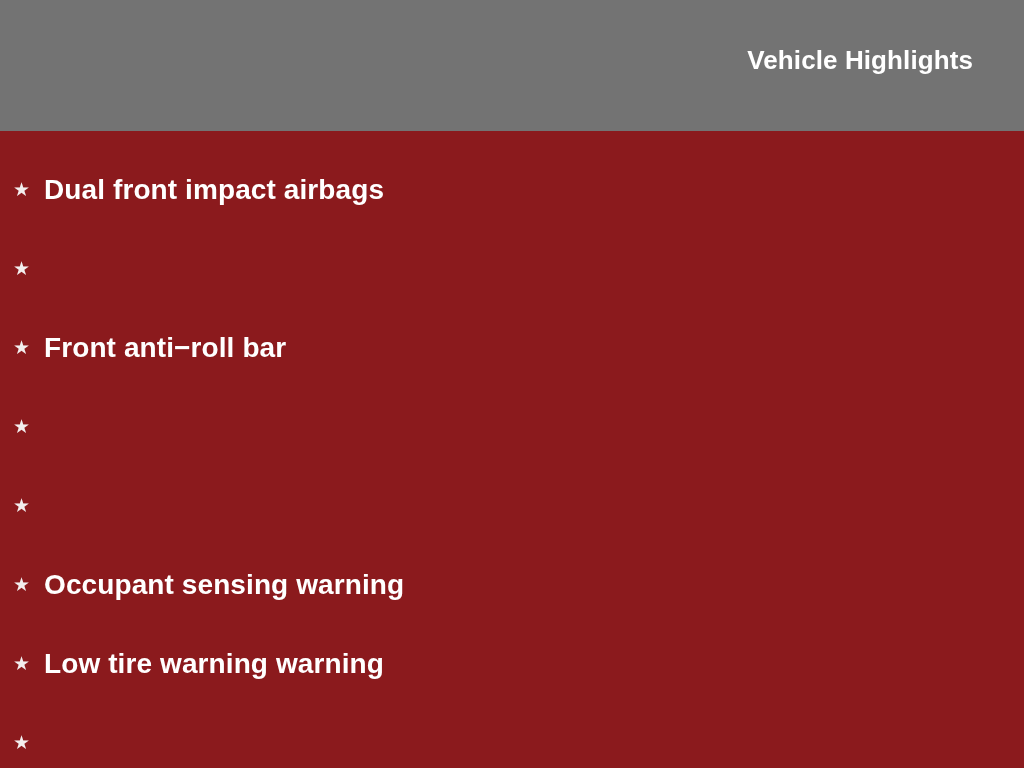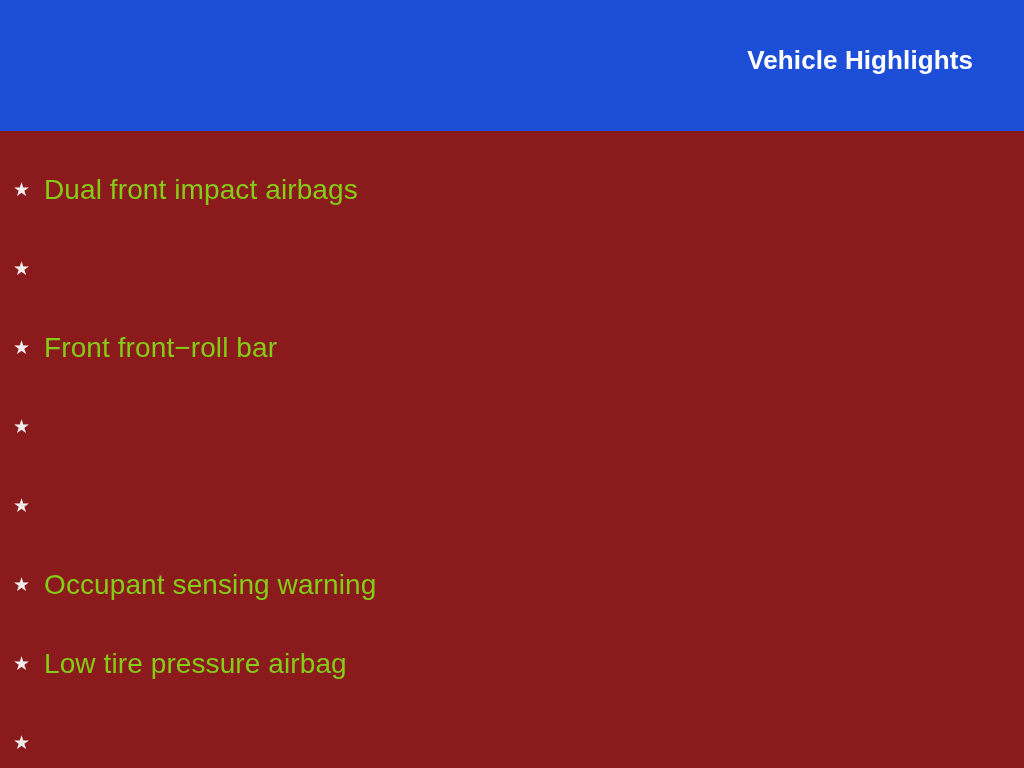--- a/index.html
+++ b/index.html
@@ -22,21 +22,21 @@
     background: #8b1a1d;
   }
 
   
   .header {
     position: absolute;
     left: 0;
     top: 0;
     width: 1024px;
     height: 131px;
-    background: #1d4ed8;
+    background: #737373;
     box-sizing: border-box;
   }
 
   .header-title {
     position: absolute;
     right: 51px;
     top: 47px;
     font-size: 26px;
     font-weight: bold;
     color: #ffffff;
@@ -83,22 +83,22 @@
     line-height: 1;
     color: #f3eeee;
     text-align: left;
     position: relative;
     top: -1px;
   }
 
   .item-label {
     flex: 1 1 auto;
     font-size: 28px;
-    font-weight: 400;
-    color: #84cc16;
+    font-weight: 700;
+    color: #ffffff;
     line-height: 1.1;
     white-space: nowrap;
     letter-spacing: 0.1px;
   }
 </style>
 </head>
 <body>
 
 <div class="slide">
 
@@ -113,39 +113,39 @@
         <span class="bullet-star">★</span>
         <span class="item-label">Dual front impact airbags</span>
       </li>
 
       <li class="highlight-item">
         <span class="bullet-star">★</span>
       </li>
 
       <li class="highlight-item">
         <span class="bullet-star">★</span>
-        <span class="item-label">Front front−roll bar</span>
+        <span class="item-label">Front anti−roll bar</span>
       </li>
 
       <li class="highlight-item">
         <span class="bullet-star">★</span>
       </li>
 
       <li class="highlight-item">
         <span class="bullet-star">★</span>
       </li>
 
       <li class="highlight-item">
         <span class="bullet-star">★</span>
         <span class="item-label">Occupant sensing warning</span>
       </li>
 
       <li class="highlight-item">
         <span class="bullet-star">★</span>
-        <span class="item-label">Low tire pressure airbag</span>
+        <span class="item-label">Low tire warning warning</span>
       </li>
 
       <li class="highlight-item">
         <span class="bullet-star">★</span>
       </li>
 
     </ul>
   </div>
 
 </div>

